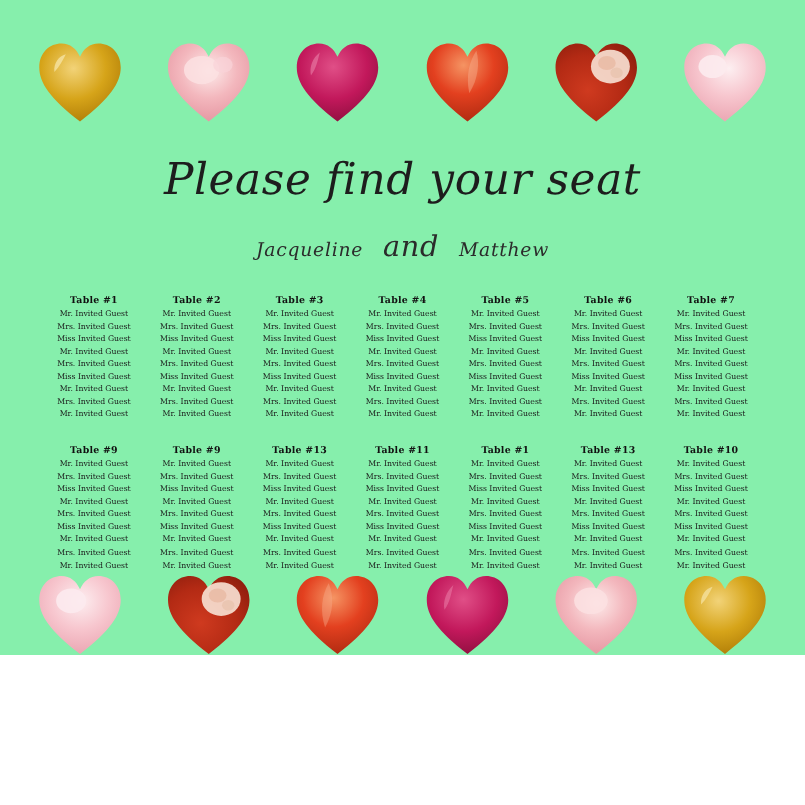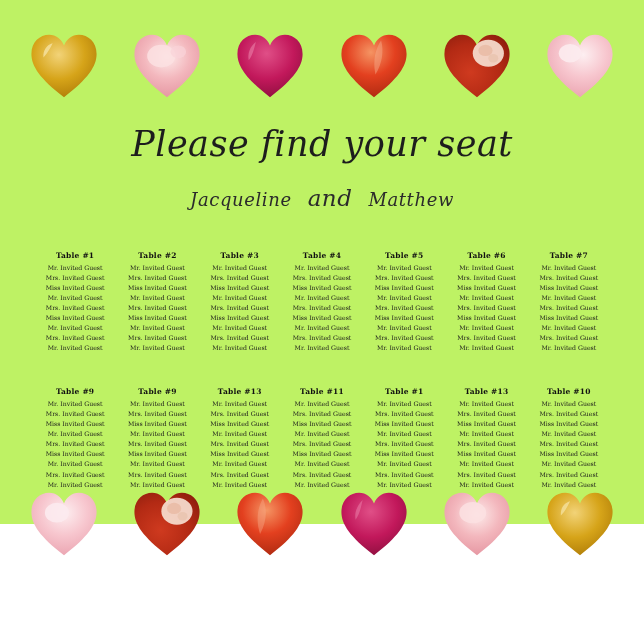--- a/index.html
+++ b/index.html
@@ -10,21 +10,21 @@
     width: 644px;
     height: 644px;
     background: #ffffff;
     font-family: "Liberation Serif", serif;
     overflow: hidden;
   }
   #poster {
     position: relative;
     width: 644px;
     height: 524px;
-    background: #bef264;
+    background: #86efac;
     box-sizing: border-box;
   }
   .frame-pad {
     position: absolute;
     left: 0; top: 0; right: 0; bottom: 0;
     padding: 22px 20px;
     box-sizing: border-box;
     display: flex;
     flex-direction: column;
   }
@@ -66,21 +66,21 @@
     margin-top: 22px;
     display: flex;
     align-items: baseline;
     justify-content: center;
     gap: 16px;
     color: #2b2b2b;
   }
   .name {
     font-family: "DejaVu Serif", serif;
     font-style: italic;
-    font-size: 18px;
+    font-size: 15px;
     letter-spacing: 0.6px;
   }
   .amp {
     font-family: "DejaVu Serif", serif;
     font-style: italic;
     font-size: 23px;
     letter-spacing: 0.5px;
   }
   .date {
     margin-top: 10px;
@@ -100,21 +100,20 @@
   .table-row {
     display: flex;
     justify-content: space-between;
     align-items: flex-start;
   }
   .table-row + .table-row { margin-top: 18px; }
   .table-block {
     flex: 1 1 0;
     text-align: center;
     min-width: 0;
-    margin-top: 16px;
   }
   .table-title {
     font-family: "DejaVu Serif", serif;
     font-size: 7.5px;
     font-weight: bold;
     letter-spacing: 0.2px;
     color: #111;
     margin-bottom: 3px;
   }
   .guest {

